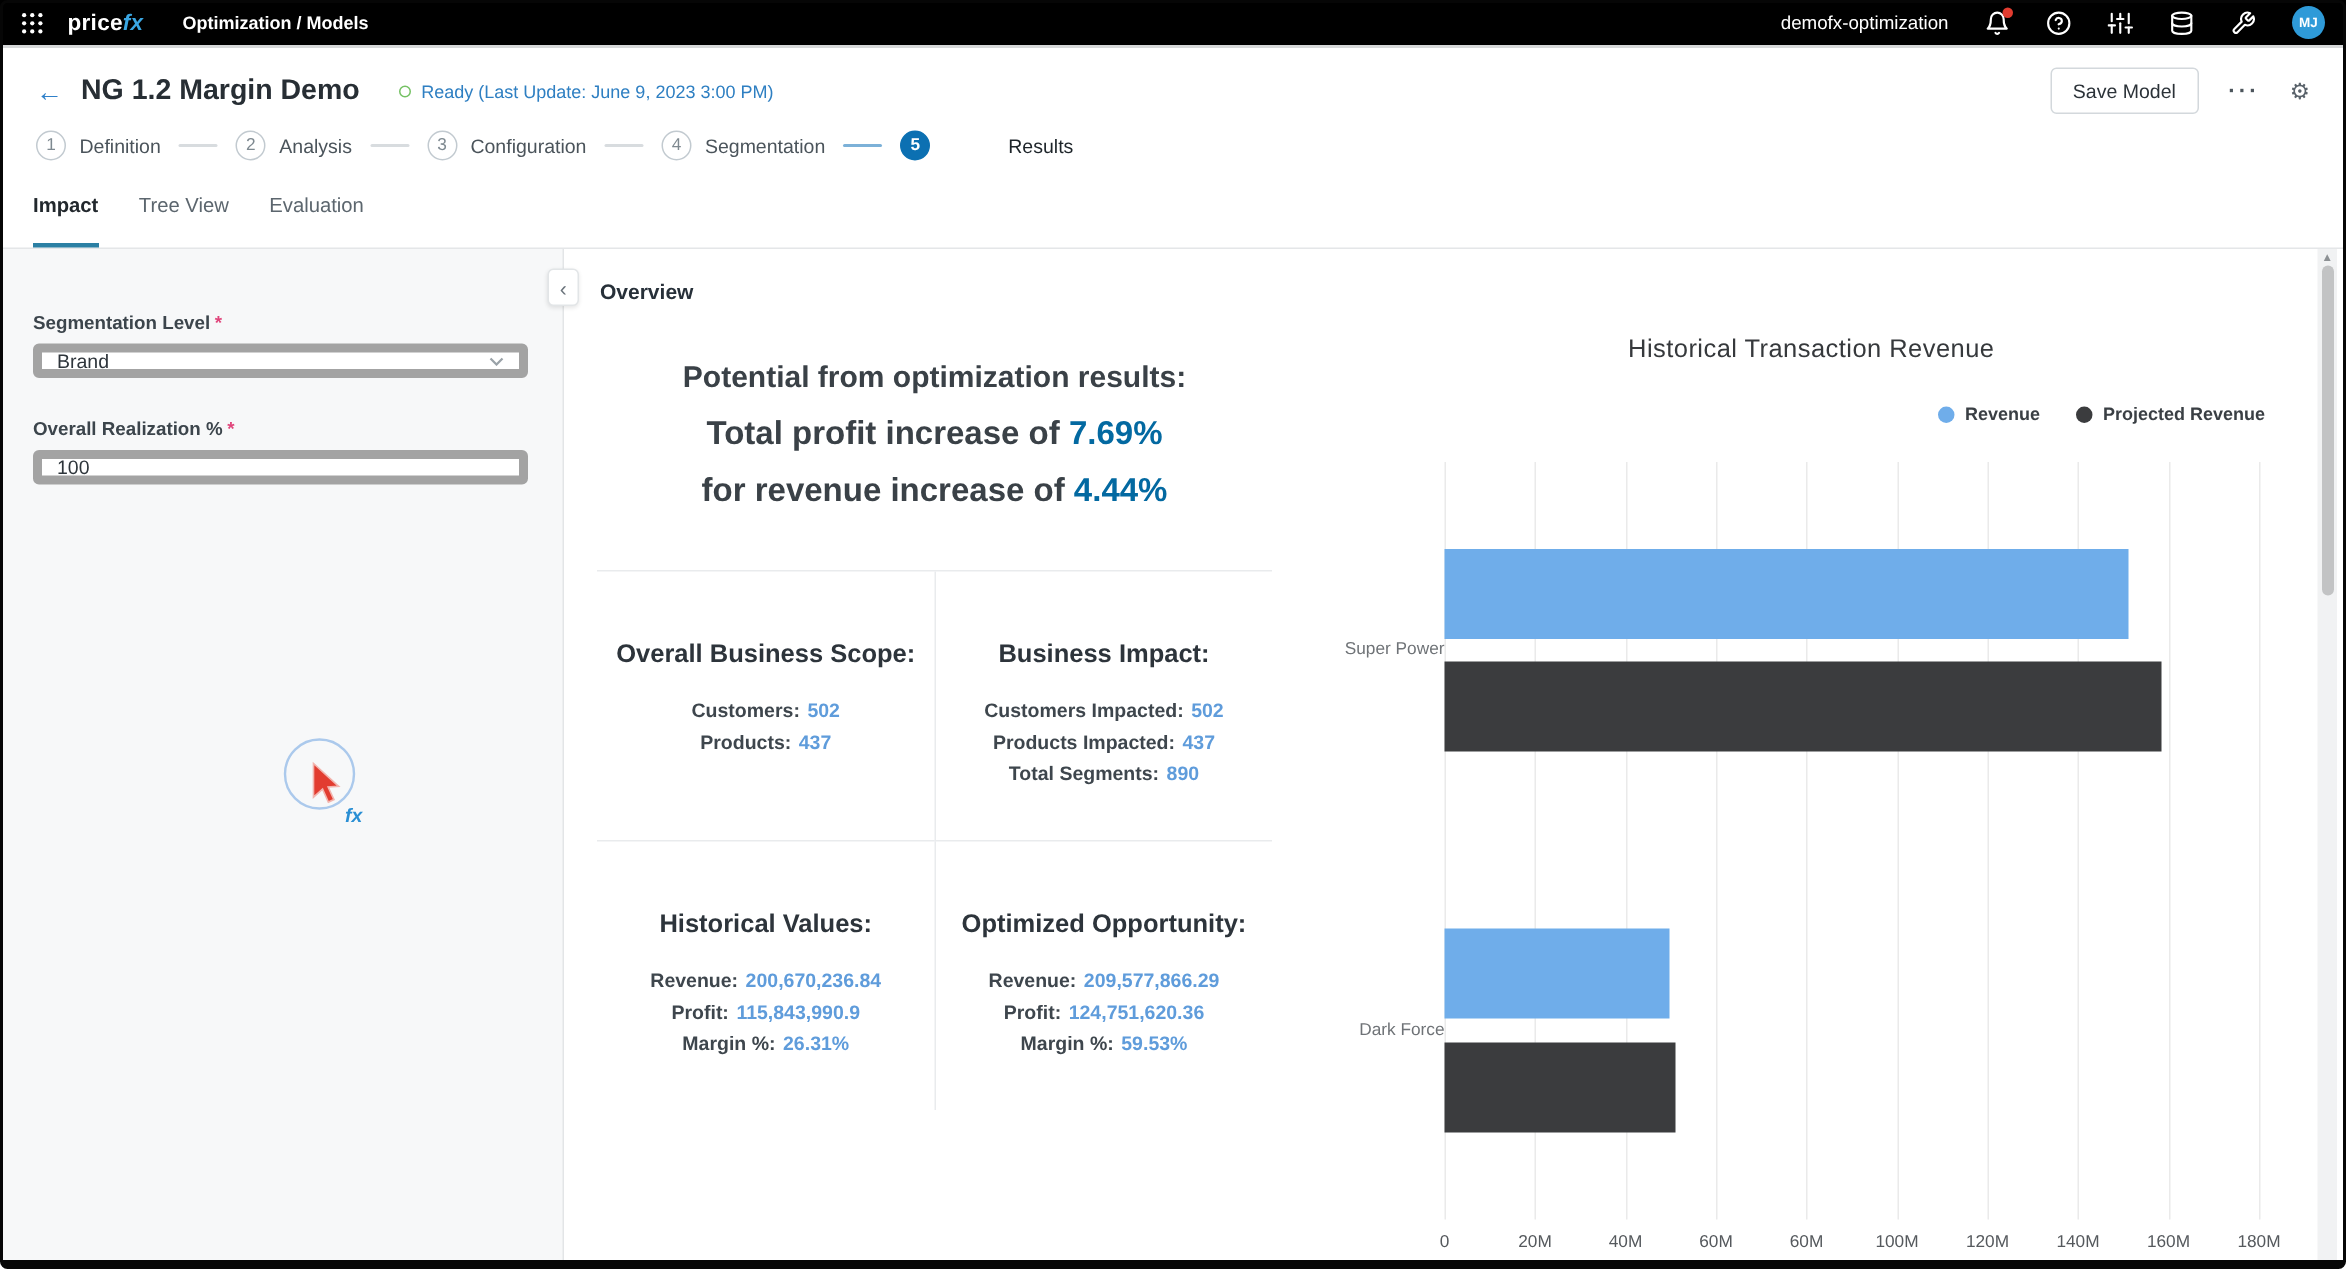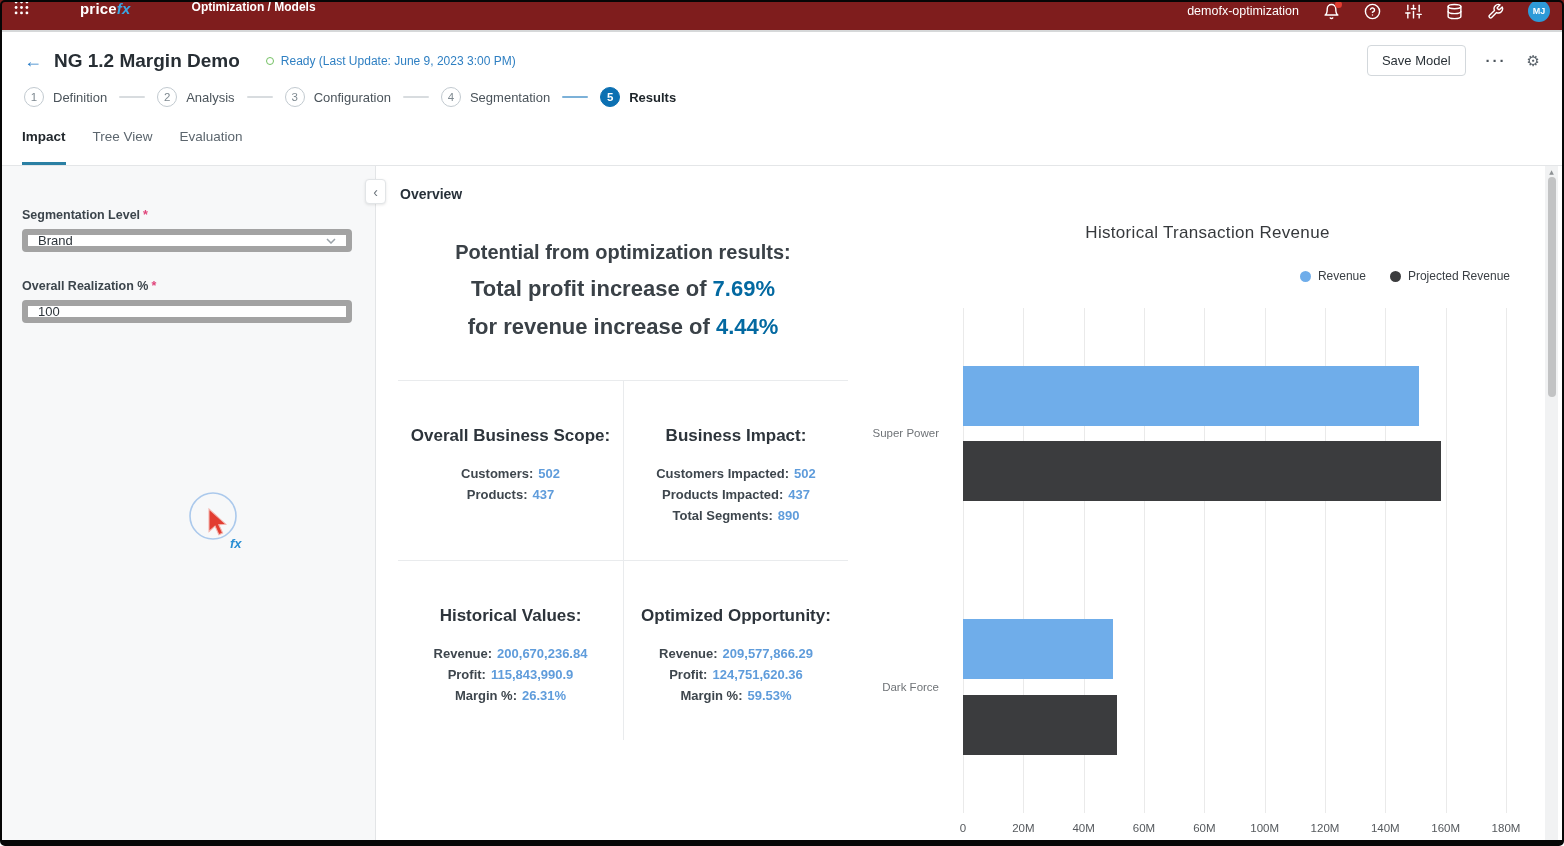--- a/index.html
+++ b/index.html
@@ -5,22 +5,22 @@
   * { box-sizing: border-box; }
   html,body { margin:0; padding:0; overflow:hidden; }
   body {
     width:1564px; height:846px; background:#fff;
     font-family:"Liberation Sans", sans-serif; position:relative;
   }
   .frame { position:absolute; inset:0; border:2px solid #060606; border-bottom-width:6px;
     border-radius:5px; pointer-events:none; z-index:999; }
 
   
-  .navbar { height:32px; background:#7f1d1d; display:flex; align-items:flex-start;
-    color:#fff; padding:0 14px; border-bottom:2px solid #d6d8d9;gap:35px; }
+  .navbar { height:32px; background:#000000; display:flex; align-items:center;
+    color:#fff; padding:0 14px; border-bottom:2px solid #d6d8d9; }
   .apps-grid { margin-right:16px; display:flex; }
   .logo { font-size:15px; font-weight:bold; letter-spacing:.2px; }
   .logo .fx { color:#3aa6e2; font-style:italic; }
   .breadcrumb { font-size:12px; font-weight:bold; margin-left:26px; }
   .nav-right { margin-left:auto; display:flex; align-items:center; gap:24px; }
   .tenant { font-size:12.5px; }
   .nav-icon { position:relative; display:flex; align-items:center; cursor:pointer; }
   .badge-dot { position:absolute; top:-2px; right:-2px; width:7px; height:7px;
     background:#e23c30; border-radius:50%; }
   .avatar { width:22px; height:22px; border-radius:50%; background:#2e9ad8; color:#fff;
@@ -39,21 +39,21 @@
   .more-btn { font-size:15px; color:#4c555c; letter-spacing:2px; font-weight:bold; cursor:pointer; }
   .gear { font-size:15px; color:#59626a; font-family:"DejaVu Sans", sans-serif; cursor:pointer; }
 
   
   .stepper { display:flex; align-items:center; margin-top:11px; padding-left:0; }
   .step { display:flex; align-items:center; gap:9px; cursor:pointer; }
   .step-circle { width:20px; height:20px; border-radius:50%; border:1px solid #c2cad0;
     color:#7e8990; font-size:11.5px; display:flex; align-items:center; justify-content:center; background:#fff; }
   .step.active .step-circle { background:#0c70b2; border-color:#0c70b2; color:#fff; font-weight:bold; }
   .step-label { font-size:13px; color:#4b545b; }
-  .step.active .step-label { color:#1d2429; font-weight:bold; }
+  .step.active .step-label { color:#1d2429; font-weight:normal;margin-left:43px; }
   .connector { width:26px; height:2px; background:#d8dcdf; margin:0 12px; border-radius:1px; }
   .connector.active { background:#7cb1d8; }
 
   
   .tabsbar { height:58px; display:flex; align-items:stretch; gap:27px; padding:0 22px;
     border-bottom:1px solid #e4e6e8; background:#fff; }
   .tab { font-size:13.5px; color:#5c666e; display:flex; align-items:center;
     border-bottom:3px solid transparent; padding-top:3px; cursor:pointer; }
   .tab.active { color:#22282d; font-weight:bold; border-bottom-color:#2b80a4; }
 
@@ -86,27 +86,27 @@
   .stat-cell.col-right { border-left:1px solid #e9ebed; }
   .stat-cell.row-top { border-bottom:1px solid #e9ebed; }
   .stat-title { font-size:17px; font-weight:bold; color:#2d343b; margin-bottom:17px; }
   .stat-row { font-size:13px; line-height:21px; font-weight:bold; color:#3e464d; }
   .stat-row .val { color:#5f9cdb; margin-left:5px; }
 
   
   .chart-title { position:absolute; left:560px; top:57px; width:543px; text-align:center;
     font-size:17px; color:#36393c; letter-spacing:.3px; }
   .legend { position:absolute; top:103px; right:54px; display:flex; gap:24px; align-items:center; }
-  .legend-item { display:flex; align-items:center; gap:7px; font-size:12px; font-weight:normal;
+  .legend-item { display:flex; align-items:center; gap:7px; font-size:12px; font-weight:bold;
     color:#3a3f44; cursor:pointer; }
   .legend-dot { width:11px; height:11px; border-radius:50%; }
   .plot { position:absolute; left:587px; top:142px; width:543px; height:505px; }
   .gridline { position:absolute; top:0; bottom:0; width:1px; background:#eaeaea; }
   .bar { position:absolute; left:0; height:60px; }
-  .cat-label { position:absolute; right:100%; margin-right:24px; transform:translateY(-50%);
+  .cat-label { position:absolute; right:100%; margin-right:0; transform:translateY(-50%);
     font-size:11.5px; color:#6f7377; white-space:nowrap; }
   .x-tick { position:absolute; top:514px; transform:translateX(-50%); font-size:11.5px; color:#55595d; }
 
   
   .scroll-track { position:absolute; right:6px; top:0; width:13px; height:678px; background:#f1f2f3; }
   .scroll-up { position:absolute; top:2px; left:0; width:13px; text-align:center; font-size:6px;
     color:#8d9194; font-family:"DejaVu Sans", sans-serif; }
   .scroll-thumb { position:absolute; left:2.5px; top:11px; width:8px; height:220px;
     background:#c2c3c4; border-radius:4px; cursor:pointer; }
 </style>

